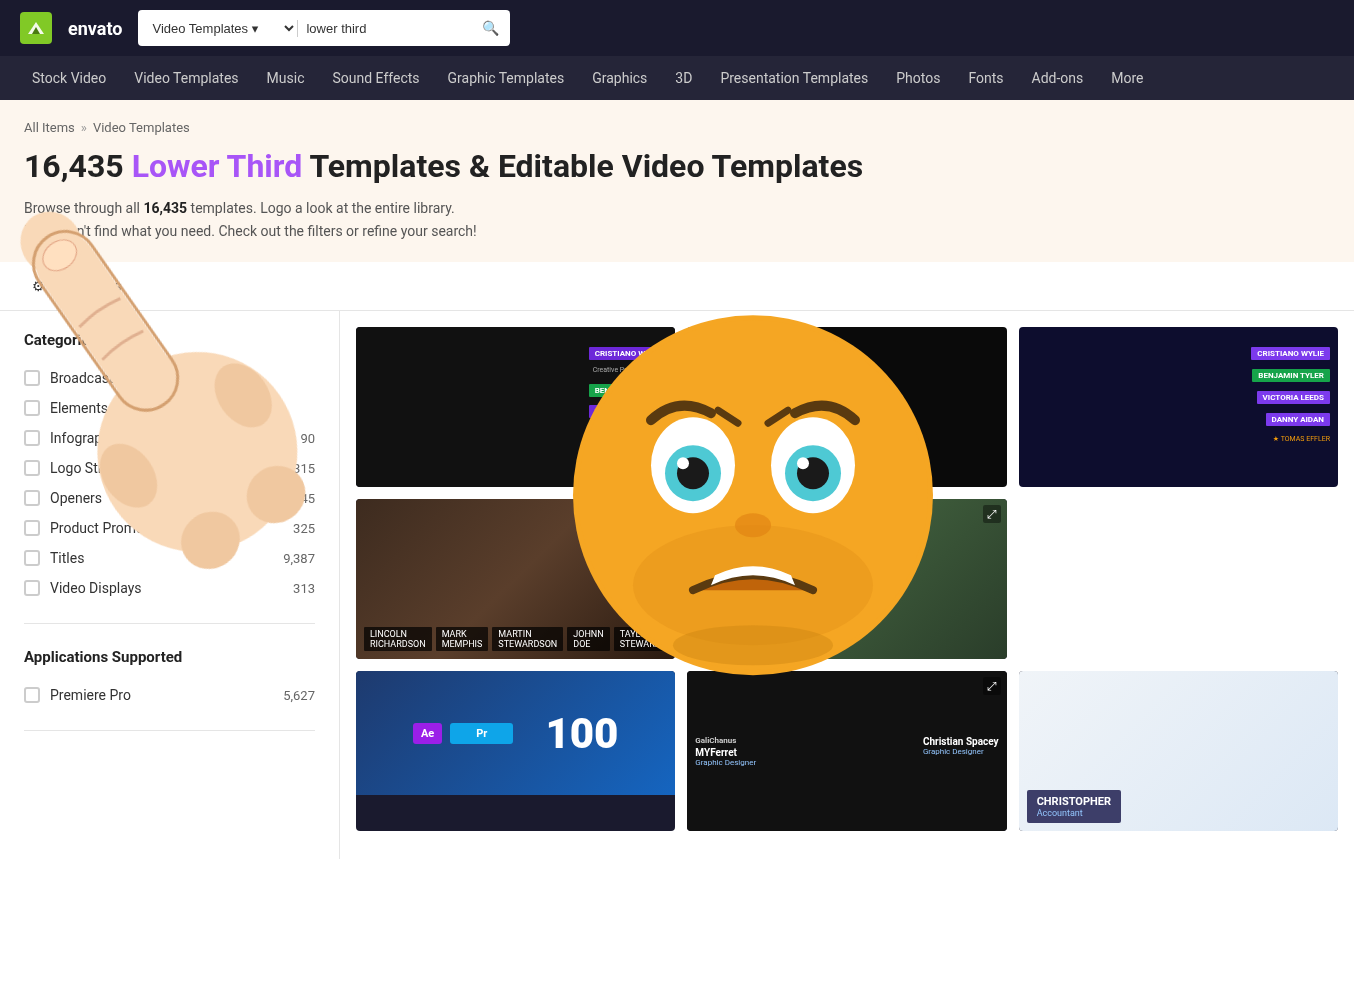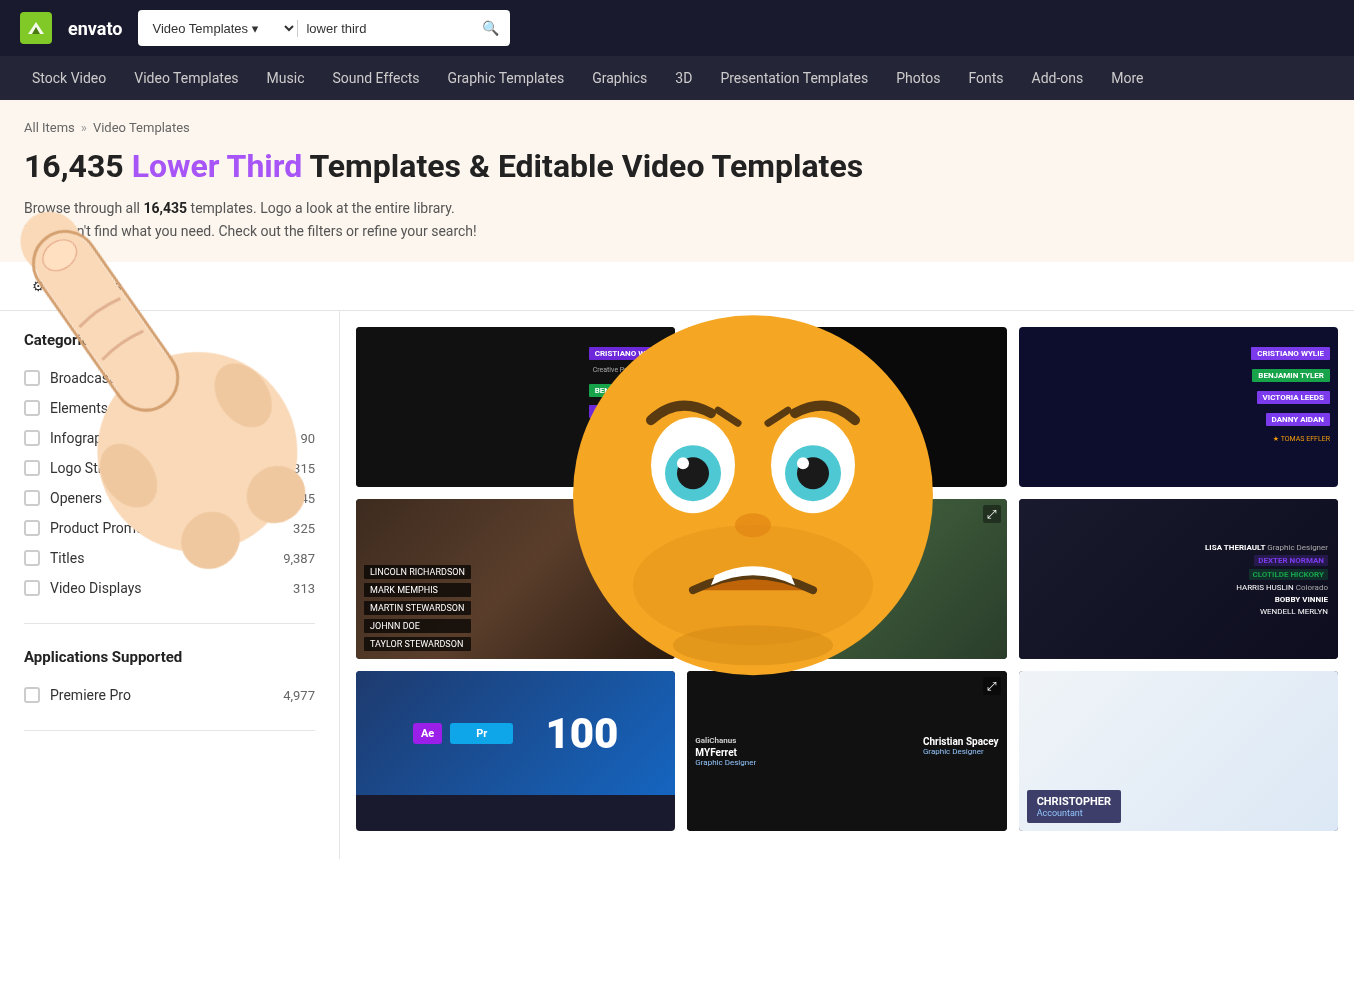--- a/index.html
+++ b/index.html
@@ -46,21 +46,21 @@
 
     
     .content-area { flex: 1; padding: 16px; }
     .grid-row { display: grid; grid-template-columns: repeat(3, 1fr); gap: 12px; margin-bottom: 12px; }
     .grid-item { border-radius: 4px; overflow: hidden; position: relative; background: #1a1a2e; }
 
     
     .card-dark { background: #111; height: 160px; display: flex; align-items: center; justify-content: center; position: relative; overflow: hidden; }
     .name-overlays { position: absolute; right: 8px; top: 20px; display: flex; flex-direction: column; gap: 6px; }
     .name-tag { font-size: 8px; font-weight: bold; color: #fff; padding: 2px 6px; border-radius: 1px; }
-    .card-scene-names { display: flex; flex-direction: column; gap: 4px; }
+    .card-scene-names { display: flex; flex-direction: row; gap: 4px; }
     .scene-name { background: rgba(0,0,0,0.7); color: #fff; font-size: 9px; padding: 2px 6px; border-radius: 1px; }
 
     
     .card-grunge { height: 160px; background: linear-gradient(135deg, #3d2b1f 0%, #5a3e2b 50%, #2a1a10 100%); position: relative; overflow: hidden; display: flex; align-items: flex-end; padding: 8px; }
     .card-outdoor { height: 160px; background: linear-gradient(135deg, #5a7a4a 0%, #3d5a3a 50%, #2a3d2a 100%); position: relative; overflow: hidden; display: flex; align-items: flex-end; padding: 8px; }
     .card-dark2 { height: 160px; background: linear-gradient(135deg, #1a1a2e 0%, #0d0d1f 100%); position: relative; overflow: hidden; display: flex; align-items: flex-end; padding: 8px; }
 
     
     .card-blue { height: 124px; background: linear-gradient(135deg, #1e3a6e 0%, #1565c0 100%); display: flex; align-items: center; justify-content: center; padding: 8px; gap: 8px; }
     .ae-badge { background: #9b1fe8; color: #fff; font-size: 11px; font-weight: bold; padding: 4px 8px; border-radius: 3px; }
@@ -183,21 +183,21 @@
         <span class="sidebar-item-label">Video Displays</span>
         <span class="sidebar-item-count">313</span>
       </div>
     </div>
 
     <div class="sidebar-section">
       <div class="sidebar-section-title">Applications Supported</div>
       <div class="sidebar-item">
         <div class="checkbox"></div>
         <span class="sidebar-item-label">Premiere Pro</span>
-        <span class="sidebar-item-count">4,977</span>
+        <span class="sidebar-item-count">5,627</span>
       </div>
     </div>
   </aside>
 
   <main class="content-area">
 
     <div class="grid-row">
 
       <div class="grid-item">
         <div class="card-dark">
@@ -255,30 +255,20 @@
       <div class="grid-item">
         <div class="card-outdoor">
           <div style="background:rgba(0,0,0,0.5);padding:6px 10px;border-radius:2px;">
             <div style="color:#fff;font-size:11px;font-weight:bold;">BEAT WEALY</div>
             <div style="color:#a5d6a7;font-size:9px;">Nature Photographer</div>
           </div>
         </div>
         <span class="expand-icon">⤢</span>
       </div>
 
-      <div class="grid-item">
-        <div class="card-dark2" style="padding:10px;display:flex;flex-direction:column;justify-content:center;gap:3px;">
-          <div style="color:#fff;font-size:8px;font-weight:bold;">LISA THERIAULT <span style="color:#aaa;font-weight:normal;">Graphic Designer</span></div>
-          <div style="color:#7c3aed;font-size:8px;font-weight:bold;background:rgba(124,58,237,0.2);padding:1px 4px;border-radius:1px;display:inline-block;width:fit-content;">DEXTER NORMAN</div>
-          <div style="color:#16a34a;font-size:8px;font-weight:bold;background:rgba(22,163,74,0.2);padding:1px 4px;border-radius:1px;display:inline-block;width:fit-content;">CLOTILDE HICKORY</div>
-          <div style="color:#fff;font-size:8px;">HARRIS HUSLIN <span style="color:#aaa;">Colorado</span></div>
-          <div style="color:#fff;font-size:8px;font-weight:bold;">BOBBY VINNIE</div>
-          <div style="color:#fff;font-size:8px;">WENDELL MERLYN</div>
-        </div>
-      </div>
     </div>
 
     <div class="grid-row">
 
       <div class="grid-item">
         <div class="card-blue">
           <div class="ae-badge">Ae</div>
           <div class="pr-badge">Pr</div>
           <div style="color:#fff;font-size:42px;font-weight:900;margin-left:24px;">100</div>
         </div>

